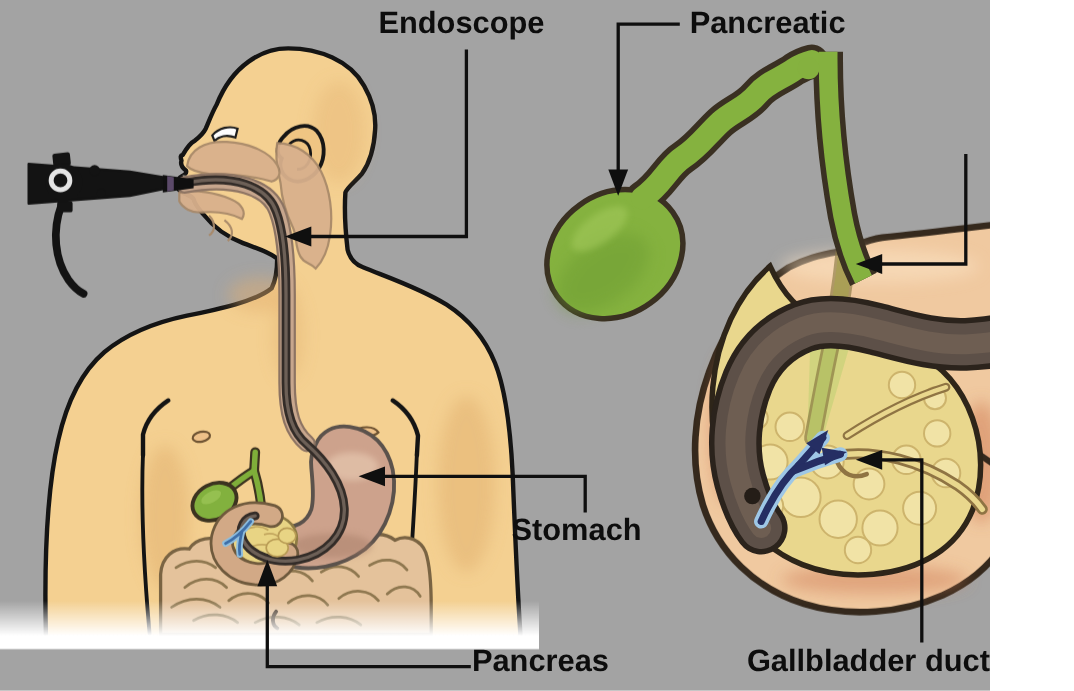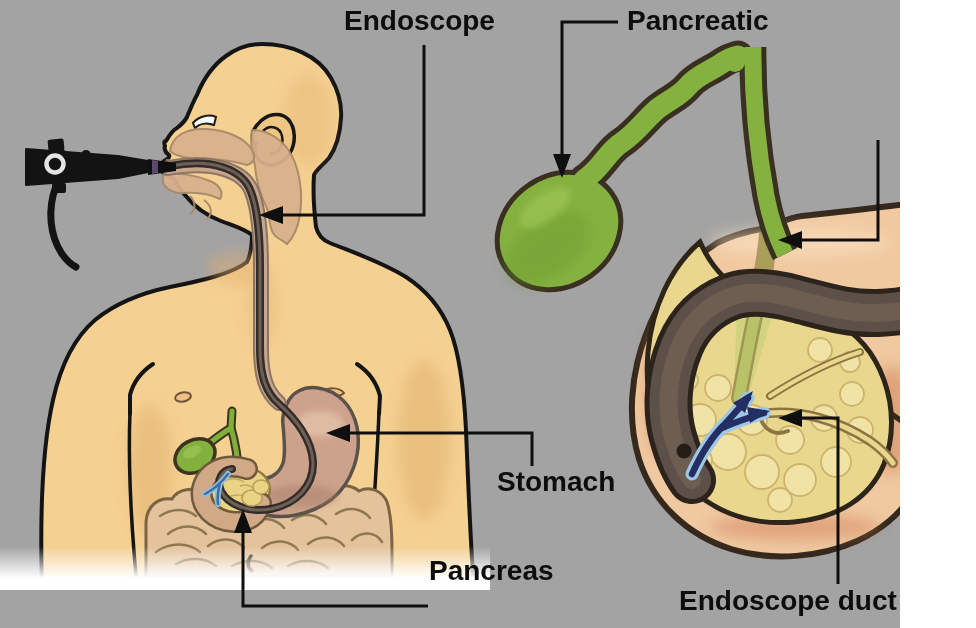--- a/index.html
+++ b/index.html
@@ -321,18 +321,18 @@
     </g>
     <g>
       <polyline points="838,584 838,418 786,418"></polyline>
       <polygon points="778,418 802,409 802,427" fill="#0f0f0f" stroke="none"></polygon>
     </g>
   </g>
 </svg>
 
 <div class="lbl" style="left:344px;top:6px;">Endoscope</div>
 <div class="lbl" style="left:627px;top:6px;">Pancreatic</div>
-<div class="lbl" style="left:465px;top:467px;margin-left:32px;">Stomach</div>
-<div class="lbl" style="left:429px;top:556px;">Pancreas</div>
-<div class="lbl" style="left:679px;top:586px;">Endoscope duct</div>
+<div class="lbl" style="left:465px;top:467px;">Stomach</div>
+<div class="lbl" style="left:429px;top:586px;">Pancreas</div>
+<div class="lbl" style="left:679px;top:586px;">Gallbladder duct</div>
 <div class="sig" style="left:928px;top:560px;">pb</div>
 
 </div>
 
 </body></html>

